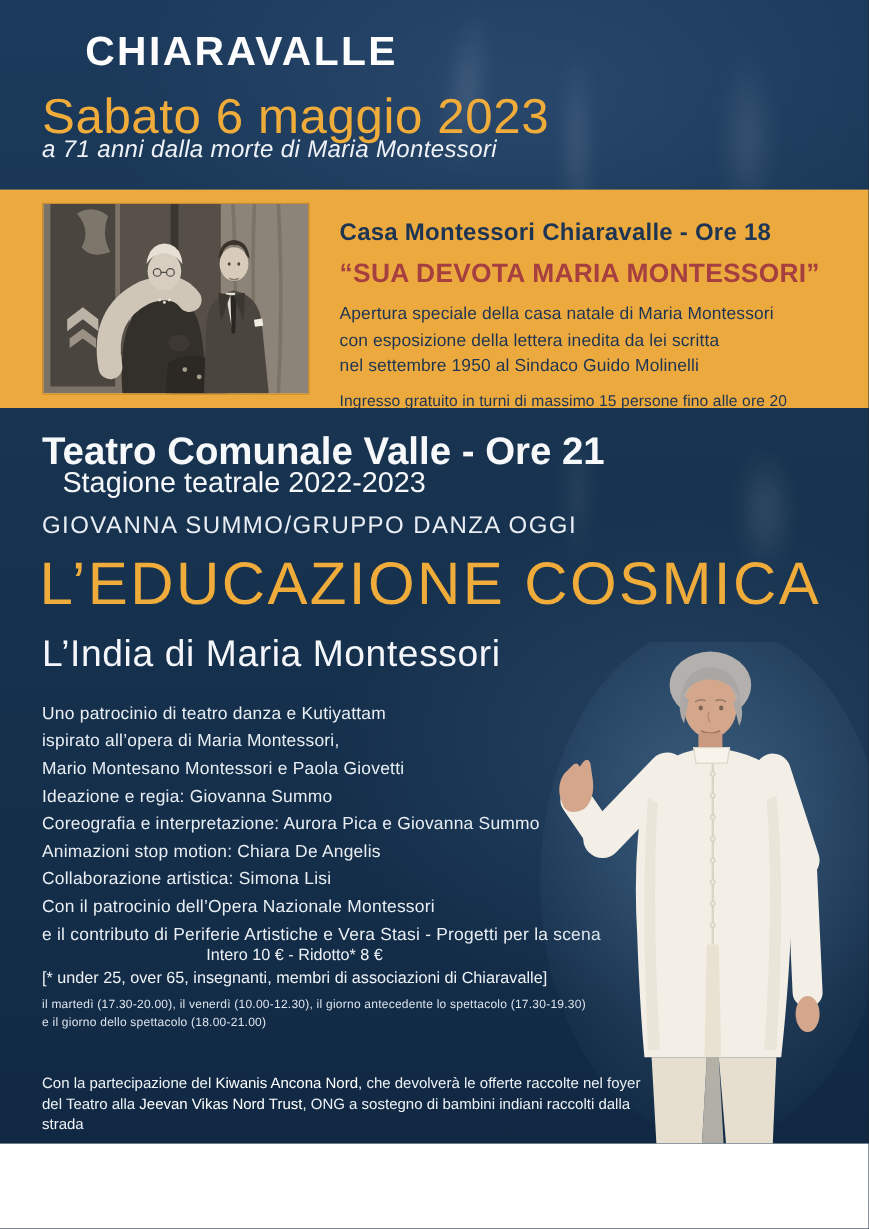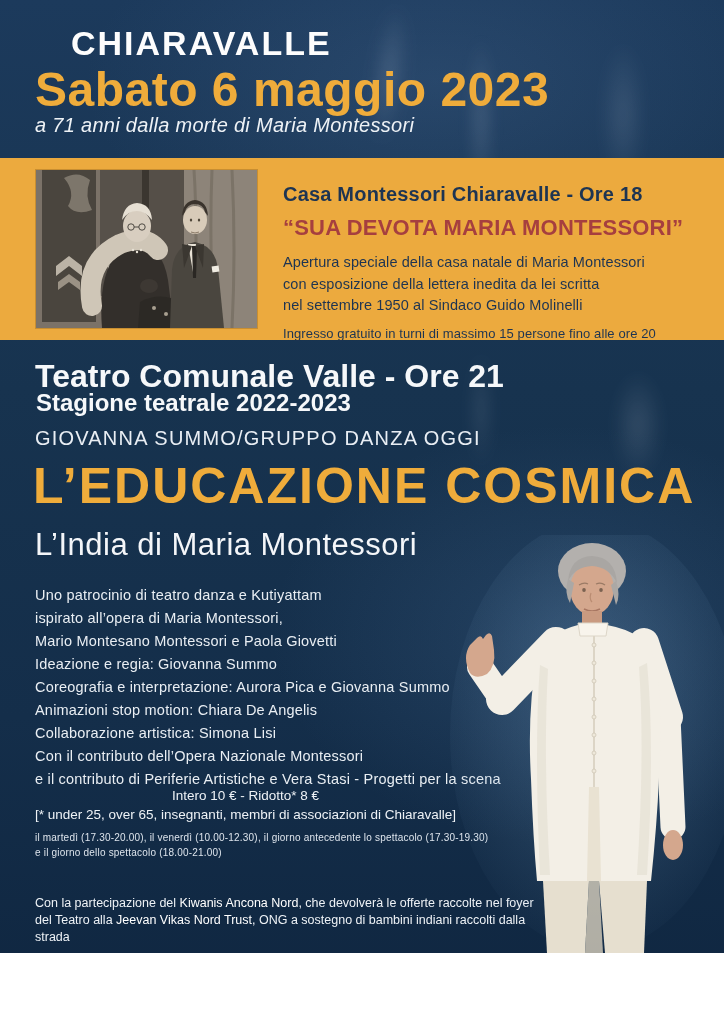--- a/index.html
+++ b/index.html
@@ -16,40 +16,40 @@
   .s1{left:372px;top:4px;width:34px;height:140px;transform:rotate(7deg);}
   .s2{left:468px;top:34px;width:26px;height:170px;}
   .s3{left:600px;top:40px;width:46px;height:150px;opacity:.8;}
   .s4{left:612px;top:370px;width:52px;height:110px;opacity:.9;}
   .s5{left:468px;top:350px;width:26px;height:120px;opacity:.7;}
   .s6{left:540px;top:210px;width:30px;height:90px;opacity:.5;}
 
   
   .hdr-city{position:absolute;left:35px;top:24px;font-size:34px;font-weight:bold;
     color:#fdfdfd;letter-spacing:2px;margin-left:36px;}
-  .hdr-date{position:absolute;left:35px;top:62px;font-size:48px;font-weight:bold;
+  .hdr-date{position:absolute;left:35px;top:74px;font-size:41px;font-weight:normal;
     color:#efac3b;letter-spacing:.5px;}
   .hdr-sub{position:absolute;left:35px;top:114px;font-size:20px;font-style:italic;
     color:#eef2f6;letter-spacing:.3px;}
 
   
   .band{position:absolute;left:0;top:158px;width:724px;height:182px;background:#ecaa3e;}
   .bw-photo{position:absolute;left:36px;top:170px;width:221px;height:158px;overflow:hidden;
     box-shadow:0 0 0 1px rgba(90,60,10,.25);}
   .band-text{position:absolute;left:283px;top:167px;width:425px;color:#1d3452;margin-top:16px;}
   .band-venue{font-size:20px;font-weight:bold;letter-spacing:.2px;}
   .band-title{margin-top:9px;font-size:22px;font-weight:bold;color:#a63f3f;letter-spacing:.2px;}
   .band-desc{margin-top:11px;font-size:14.5px;line-height:21.5px;letter-spacing:.1px;}
   .band-note{margin-top:9px;font-size:13px;letter-spacing:.1px;}
 
   
   .t-venue{position:absolute;left:35px;top:358px;font-size:32px;font-weight:bold;color:#f6f8fa;}
-  .t-season{position:absolute;left:36px;top:389px;font-size:24px;font-weight:bold;color:#f6f8fa;}
+  .t-season{position:absolute;left:52px;top:389px;font-size:24px;font-weight:normal;color:#f6f8fa;}
   .t-company{position:absolute;left:35px;top:427px;font-size:20px;color:#e9eef4;letter-spacing:1.2px;}
-  .t-title{position:absolute;left:33px;top:457px;font-size:50px;font-weight:bold;color:#efac3b;letter-spacing:2px;white-space:nowrap;}
+  .t-title{position:absolute;left:33px;top:457px;font-size:50px;font-weight:normal;color:#efac3b;letter-spacing:2px;white-space:nowrap;}
   .t-sub{position:absolute;left:35px;top:527px;font-size:31px;color:#f4f6f9;letter-spacing:.5px;}
   .credits{position:absolute;left:35px;top:584px;width:510px;font-size:14.5px;line-height:23px;
     color:#e9eef3;letter-spacing:.2px;}
   .tickets{position:absolute;left:35px;top:786px;font-size:13.5px;line-height:19px;color:#eef2f6;text-align:center;}
   .presale{position:absolute;left:35px;top:831px;font-size:10px;line-height:14.5px;color:#dde4ec;letter-spacing:.2px;}
   .partic{position:absolute;left:35px;top:882px;width:505px;font-size:12.5px;line-height:17px;color:#eef2f6;}
   .partic b{font-weight:normal;color:#ffffff;}
 
   
   .performer{position:absolute;left:440px;top:535px;width:284px;height:418px;}
@@ -137,21 +137,21 @@
   <div class="t-sub">L’India di Maria Montessori</div>
 
   <div class="credits">
     <div>Uno patrocinio di teatro danza e Kutiyattam</div>
     <div>ispirato all’opera di Maria Montessori,</div>
     <div>Mario Montesano Montessori e Paola Giovetti</div>
     <div>Ideazione e regia: Giovanna Summo</div>
     <div>Coreografia e interpretazione: Aurora Pica e Giovanna Summo</div>
     <div>Animazioni stop motion: Chiara De Angelis</div>
     <div>Collaborazione artistica: Simona Lisi</div>
-    <div>Con il contributo dell’Opera Nazionale Montessori</div>
+    <div>Con il patrocinio dell’Opera Nazionale Montessori</div>
     <div>e il contributo di Periferie Artistiche e Vera Stasi - Progetti per la scena</div>
   </div>
 
   <div class="tickets">
     <div>Intero 10 € - Ridotto* 8 €</div>
     <div>[* under 25, over 65, insegnanti, membri di associazioni di Chiaravalle]</div>
   </div>
 
   <div class="presale">
     <div>il martedì (17.30-20.00), il venerdì (10.00-12.30), il giorno antecedente lo spettacolo (17.30-19.30)</div>

